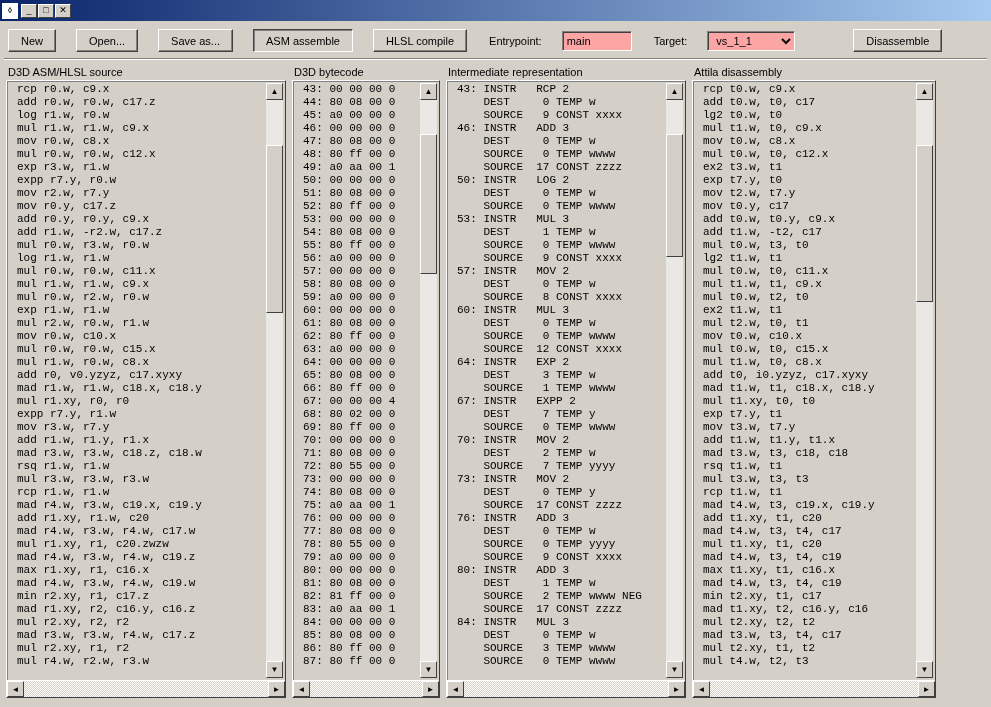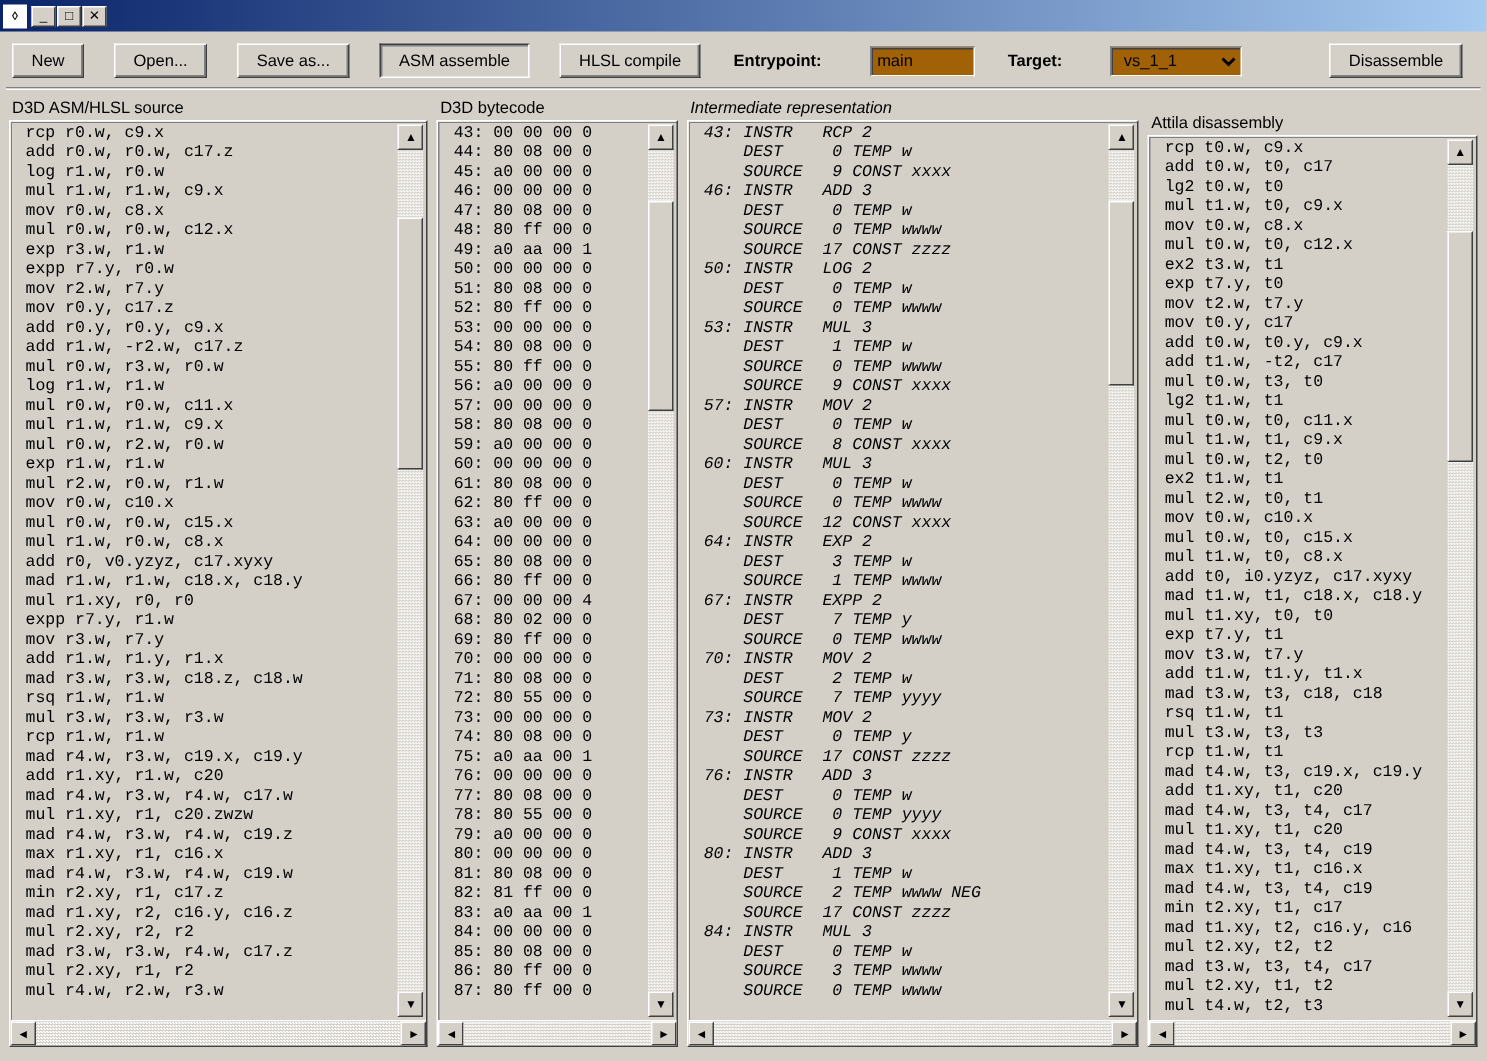--- a/index.html
+++ b/index.html
@@ -61,32 +61,31 @@
   font-size: 11px;
   cursor: pointer;
 }
 .toolbar button.active {
   border: 1px solid #404040;
   border-right-color: #fff;
   border-bottom-color: #fff;
   box-shadow: inset 1px 1px 0 #808080;
   text-align: center;
 }
-.toolbar label { margin-left: 2px; font-weight: bold; }
+.toolbar label { margin-left: 2px; }
 .toolbar input[type=text], .toolbar select {
   height: 20px;
   border: 1px solid #808080;
   border-right-color: #fff;
   border-bottom-color: #fff;
   box-shadow: inset 1px 1px 0 #404040;
-  background: #a16207;
+  background: #fca5a5;
   font-family: inherit;
   font-size: 11px;
   padding: 0 4px;
-  margin-left: 12px;
 }
 .toolbar input[type=text] { width: 70px; }
 .toolbar select { width: 88px; }
 .divider {
   height: 2px;
   border-top: 1px solid #808080;
   border-bottom: 1px solid #fff;
   margin: 2px 4px;
 }
 .panels {
@@ -167,23 +166,23 @@
   position: relative;
 }
 .vscroll .thumb {
   position:absolute; left:0; right:0;
   background: #d4d0c8;
   border: 1px solid #fff;
   border-right-color: #404040;
   border-bottom-color: #404040;
 }
 .p1 { width: 280px; justify-content: flex-end; }
-.p2 { width: 161px; }
-.p3 { width: 302px; font-style: italic; }
-.p4 { width: 220px; margin-top: 10px; }
+.p2 { width: 148px; }
+.p3 { width: 240px; }
+.p4 { width: 244px; }
 </style>
 </head>
 <body>
 
 <div class="titlebar">
   <span class="icon">◊</span>
   <div class="winbtns">
     <button>_</button>
     <button>□</button>
     <button>✕</button>

